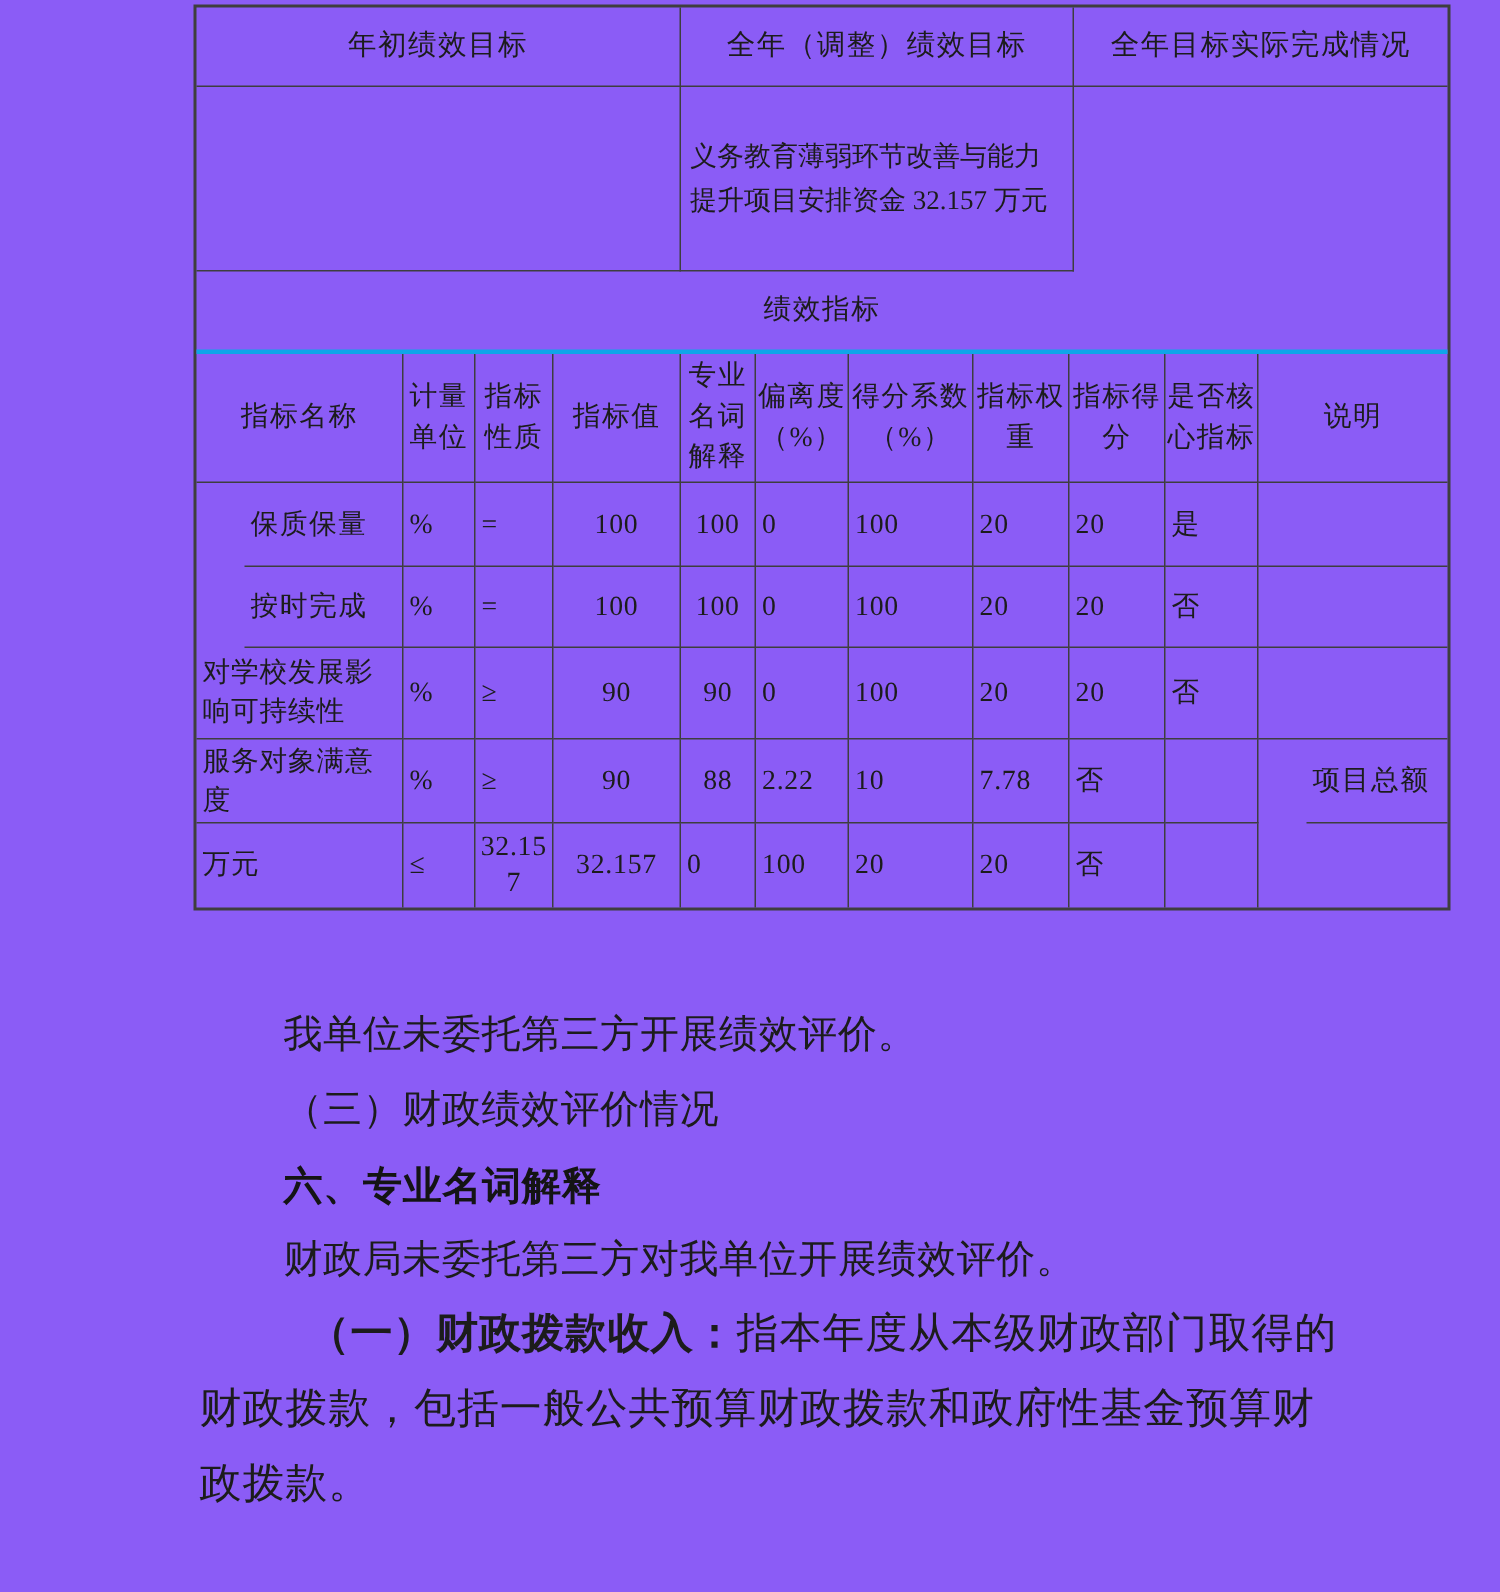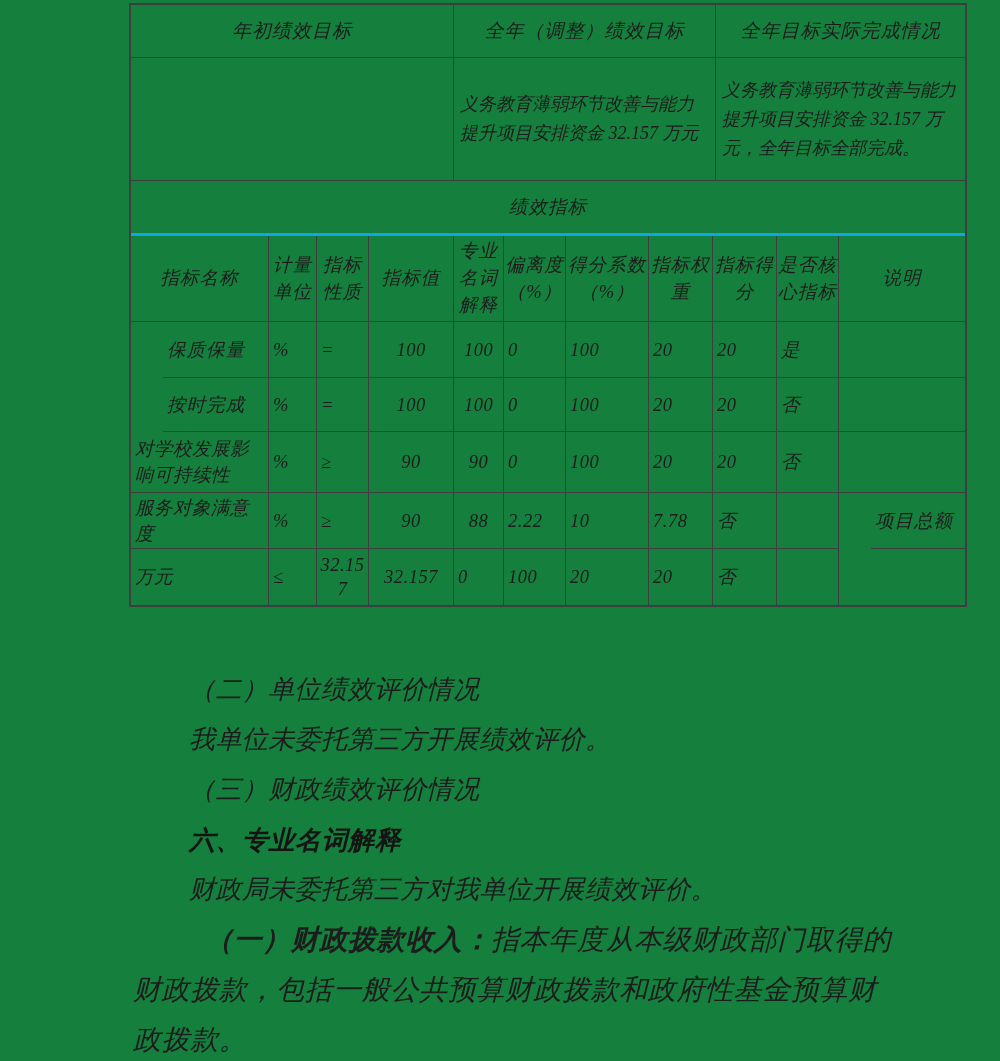--- a/index.html
+++ b/index.html
@@ -1,23 +1,22 @@
 <!DOCTYPE html>
 <html><head>
 <meta charset="utf-8">
 <style>
   html,body{margin:0;padding:0;background:#ffffff;}
   .page{
     position:relative;
     width:1000px;height:1061px;
-    background:#15803d;
+    background:#8b5cf6;
     overflow:hidden;
     font-family:"Liberation Serif","DejaVu Serif",serif;
     color:#1c1c1c;
-    font-style:italic;
   }
 
   
   .perf-table{
     position:absolute;left:129px;top:3px;
     width:834px;
     border:2px solid #3e3e3e;
     box-sizing:content-box;
     font-size:18.5px;
     line-height:24px;
@@ -79,21 +78,20 @@
 <div class="page">
 
   <div class="perf-table">
 
     <div class="gt">
       <div class="c ghead">年初绩效目标</div>
       <div class="c ghead">全年（调整）绩效目标</div>
       <div class="c ghead">全年目标实际完成情况</div>
       <div class="gcell"></div>
       <div class="gcell">义务教育薄弱环节改善与能力提升项目安排资金 32.157 万元</div>
-      <div class="gcell">义务教育薄弱环节改善与能力提升项目安排资金 32.157 万元，全年目标全部完成。</div>
     </div>
 
     <div class="sec-title">绩效指标</div>
 
     <div class="gi">
       <div class="c hd">指标名称</div>
       <div class="c hd">计量单位</div>
       <div class="c hd">指标性质</div>
       <div class="c hd">指标值</div>
       <div class="c hd">专业名词解释</div>
@@ -159,21 +157,20 @@
       <div class="c lf">0</div>
       <div class="c lf">100</div>
       <div class="c lf">20</div>
       <div class="c lf">20</div>
       <div class="c lf">否</div>
       <div class="c lf"></div>
     </div>
   </div>
 
   <div class="text-block">
-    <p class="para">（二）单位绩效评价情况</p>
     <p class="para">我单位未委托第三方开展绩效评价。</p>
     <p class="para">（三）财政绩效评价情况</p>
     <p class="para h6">六、专业名词解释</p>
     <p class="para">财政局未委托第三方对我单位开展绩效评价。</p>
     <p class="para term"><span class="term-label">（一）财政拨款收入：</span><span>指本年度从本级财政部门取得的财政拨款，包括一般公共预算财政拨款和政府性基金预算财政拨款。</span></p>
   </div>
 
 </div>
 
 </body></html>

